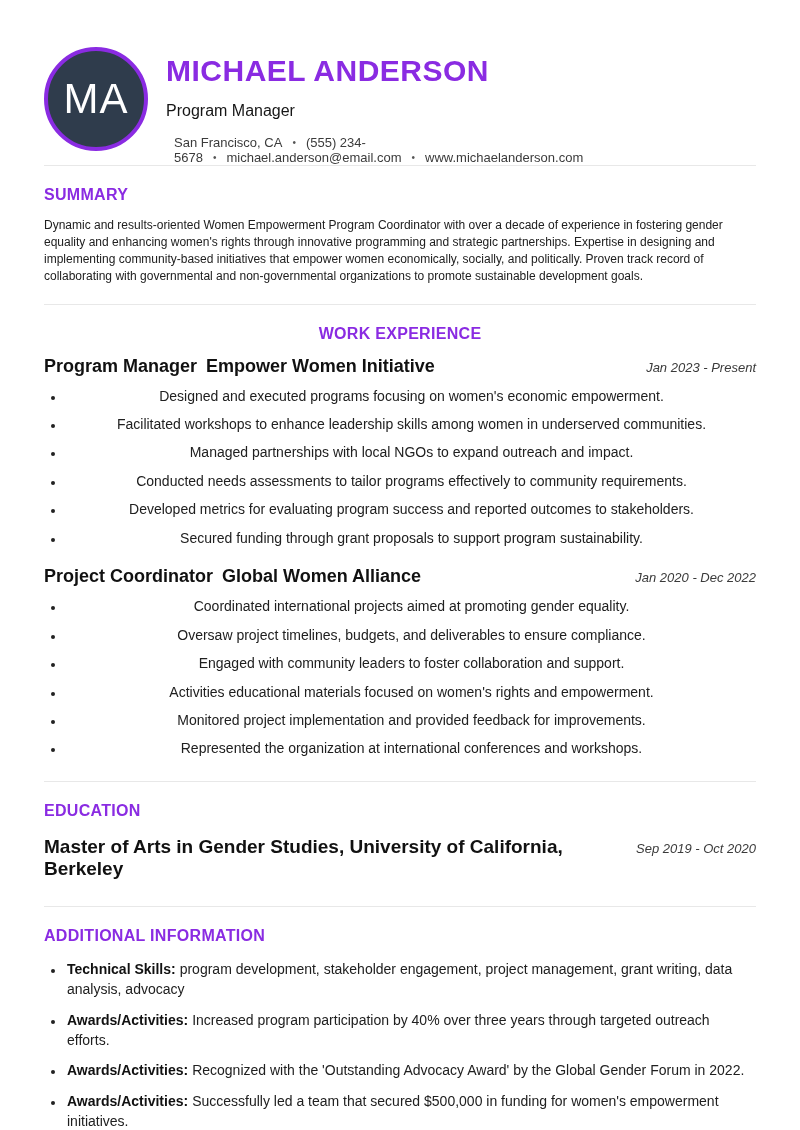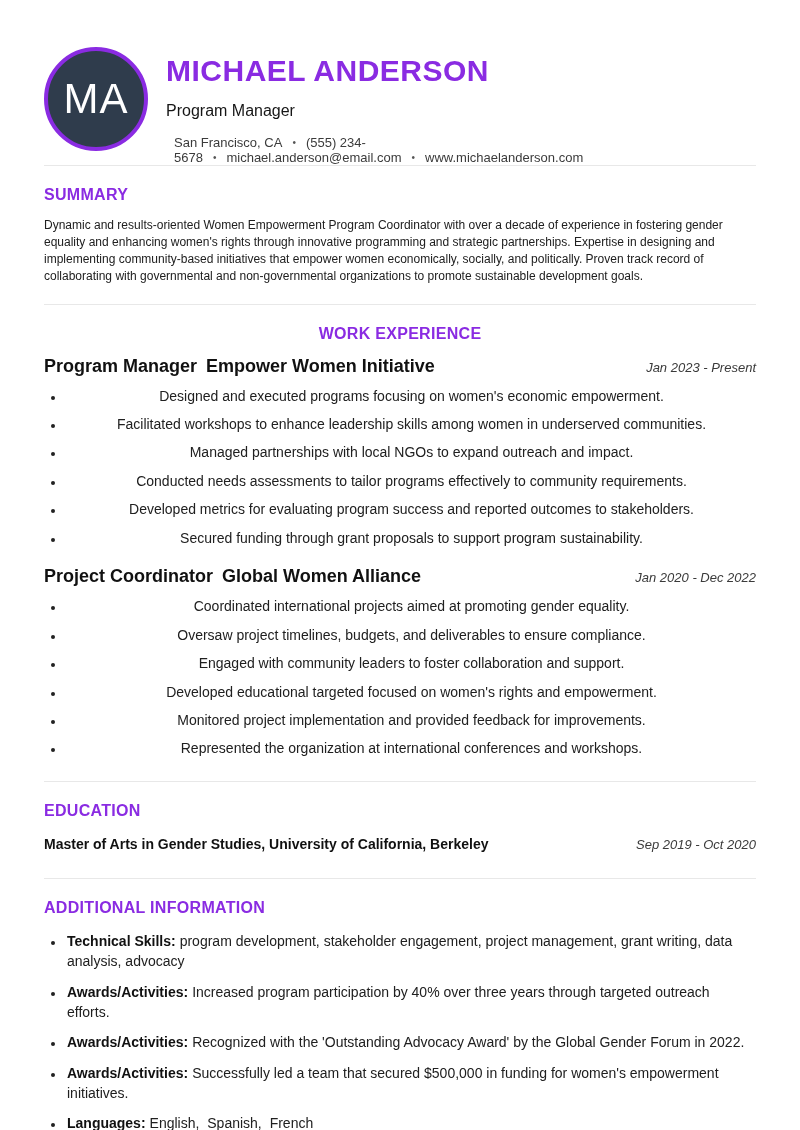--- a/index.html
+++ b/index.html
@@ -61,21 +61,21 @@
   ul.bullets{list-style:disc;padding-left:21px;margin-top:10px;}
   ul.bullets li{
     font-size:14px;line-height:1.42;color:var(--text);
     padding-left:2px;margin-bottom:8.5px;
   }
   ul.bullets li::marker{color:#222;font-size:12px;}
   .work-section{padding-bottom:10px;text-align:center;}
 
   
   .education-section{padding-bottom:26px;}
-  .degree{font-size:14px;font-weight:700;color:#111;}
+  .degree{font-size:19px;font-weight:700;color:#111;}
   .edu-row{margin-top:16px;}
 
   
   ul.info-list{list-style:disc;padding-left:21px;margin-top:14px;}
   ul.info-list li{
     font-size:14px;line-height:1.45;color:var(--text);
     padding-left:2px;margin-bottom:10px;
   }
   ul.info-list li::marker{color:#222;font-size:12px;}
   .info-label{font-weight:700;color:#111;text-align:right;}
@@ -133,21 +133,21 @@
       <div class="row-split">
         <div class="job-title">
           <span>Project Coordinator</span><span class="company">Global Women Alliance</span>
         </div>
         <span class="dates">Jan 2020 - Dec 2022</span>
       </div>
       <ul class="bullets">
         <li>Coordinated international projects aimed at promoting gender equality.</li>
         <li>Oversaw project timelines, budgets, and deliverables to ensure compliance.</li>
         <li>Engaged with community leaders to foster collaboration and support.</li>
-        <li>Developed educational targeted focused on women's rights and empowerment.</li>
+        <li>Activities educational materials focused on women's rights and empowerment.</li>
         <li>Monitored project implementation and provided feedback for improvements.</li>
         <li>Represented the organization at international conferences and workshops.</li>
       </ul>
     </div>
   </section>
 
   <hr class="divider">
 
   <section class="education-section">
     <h2>EDUCATION</h2>

